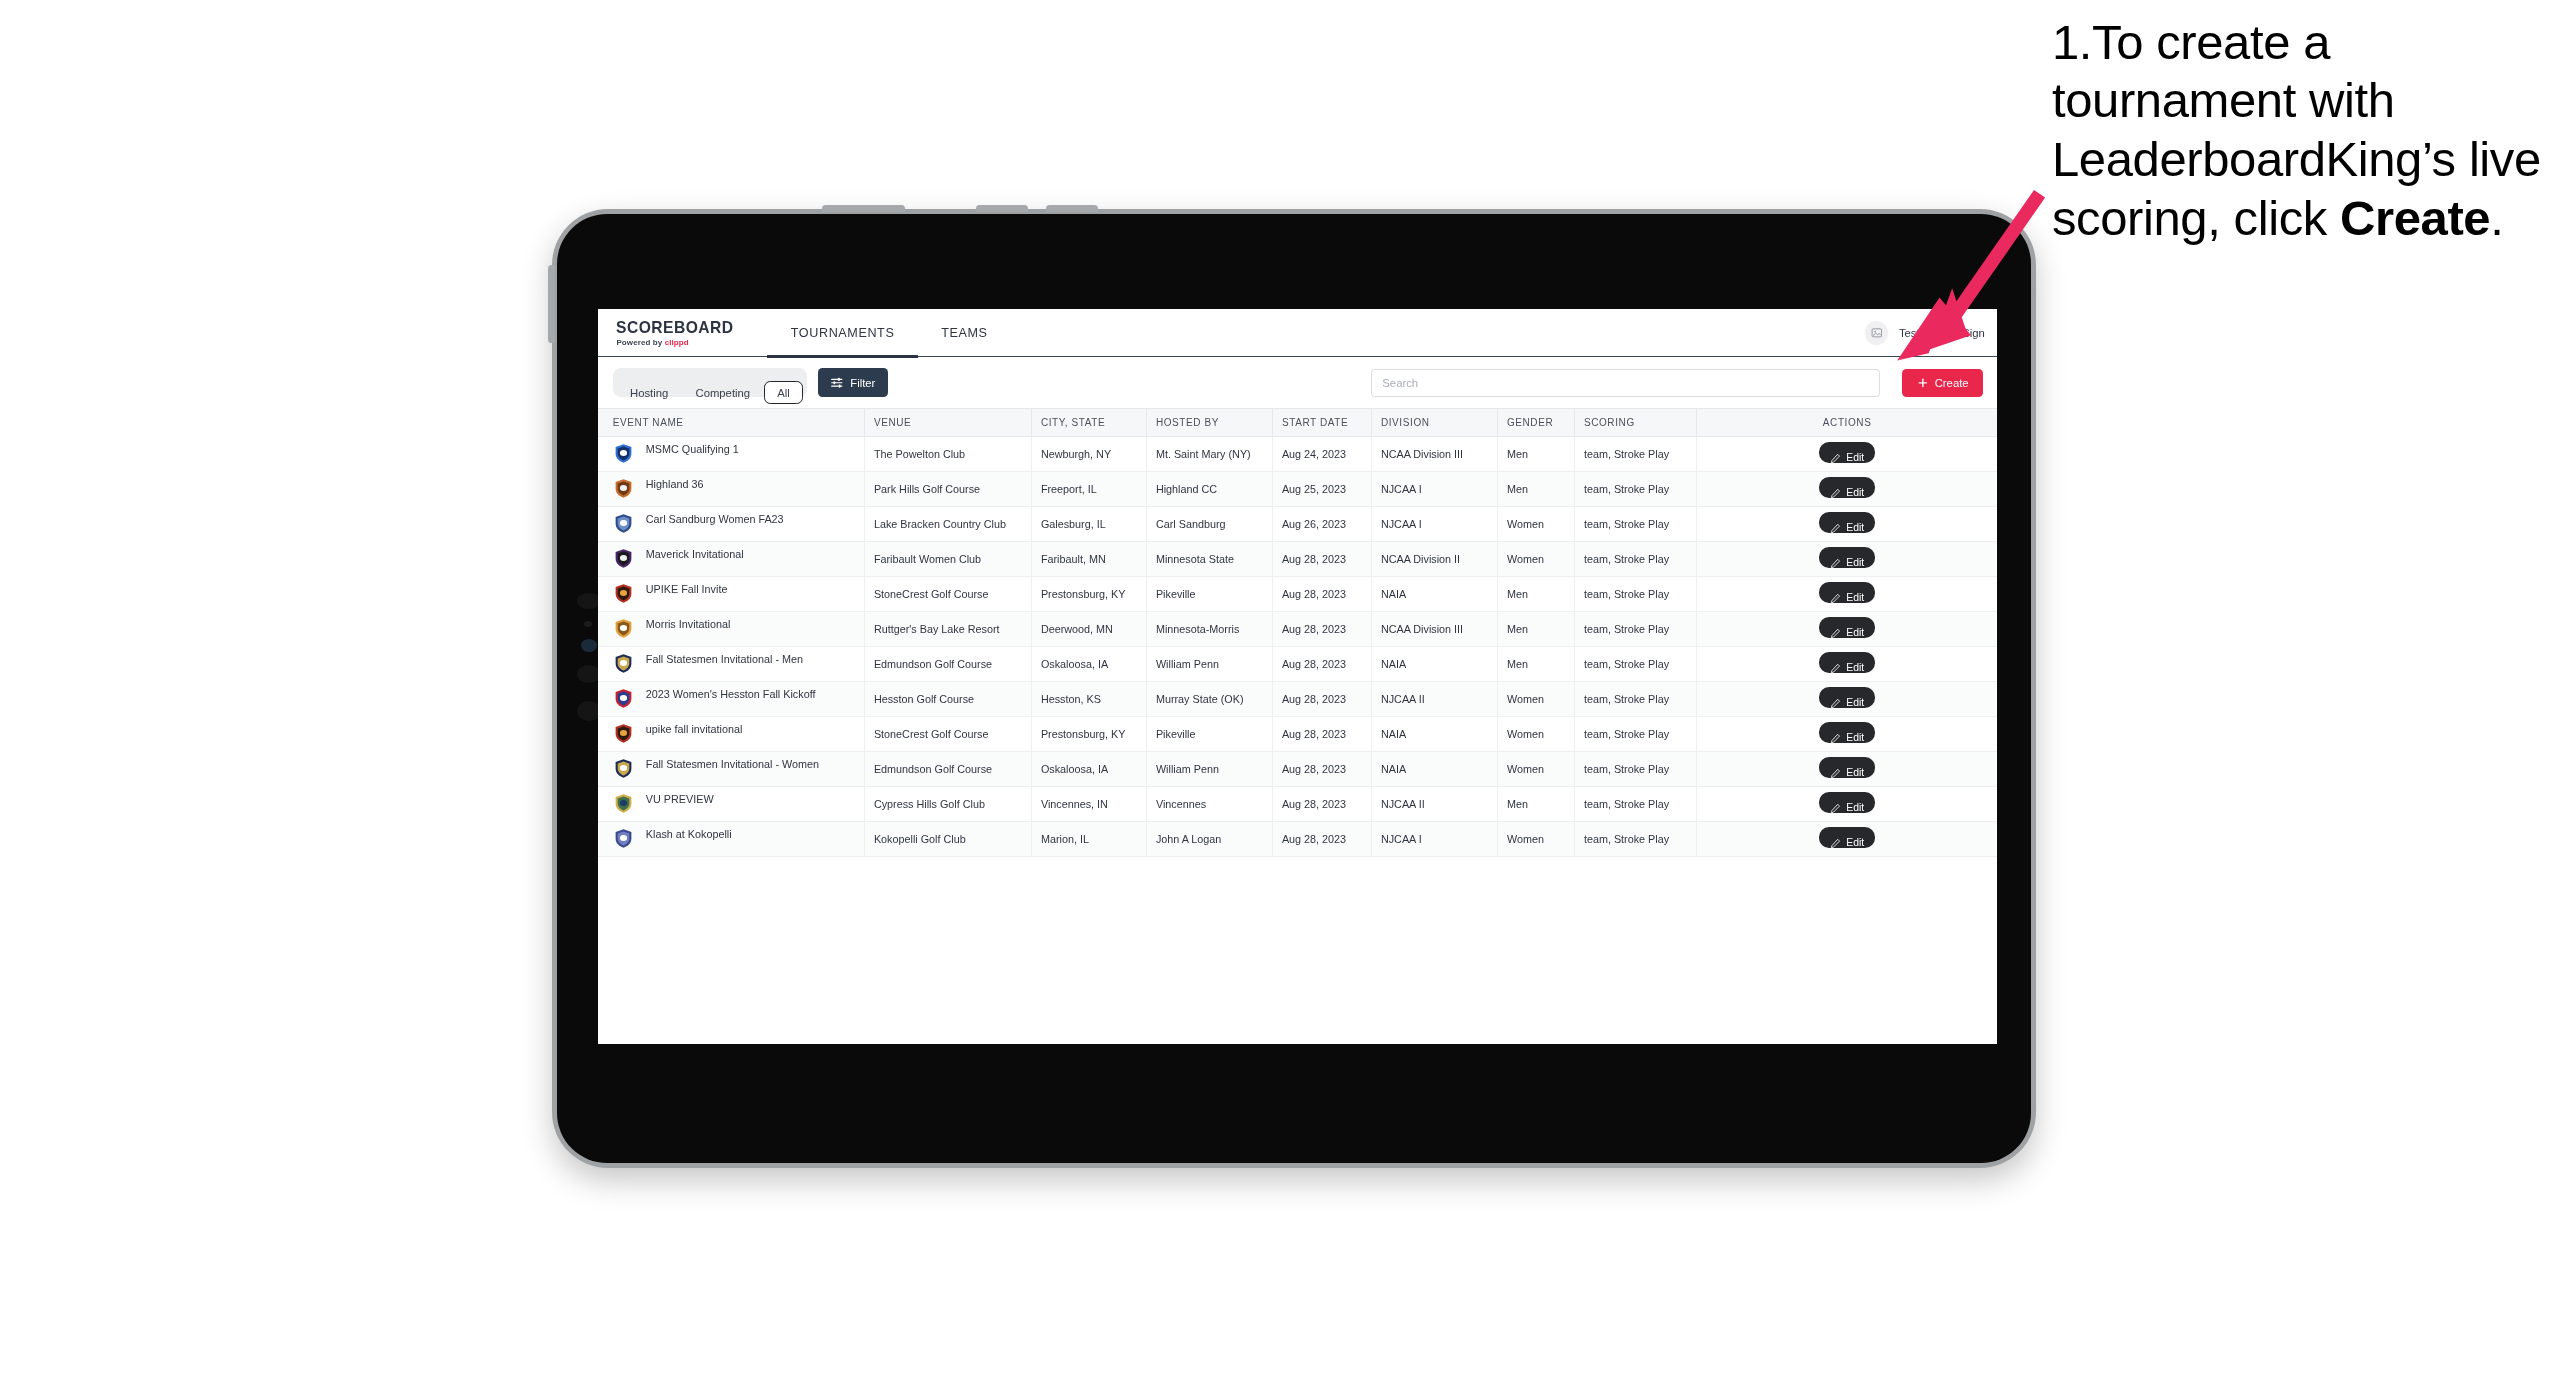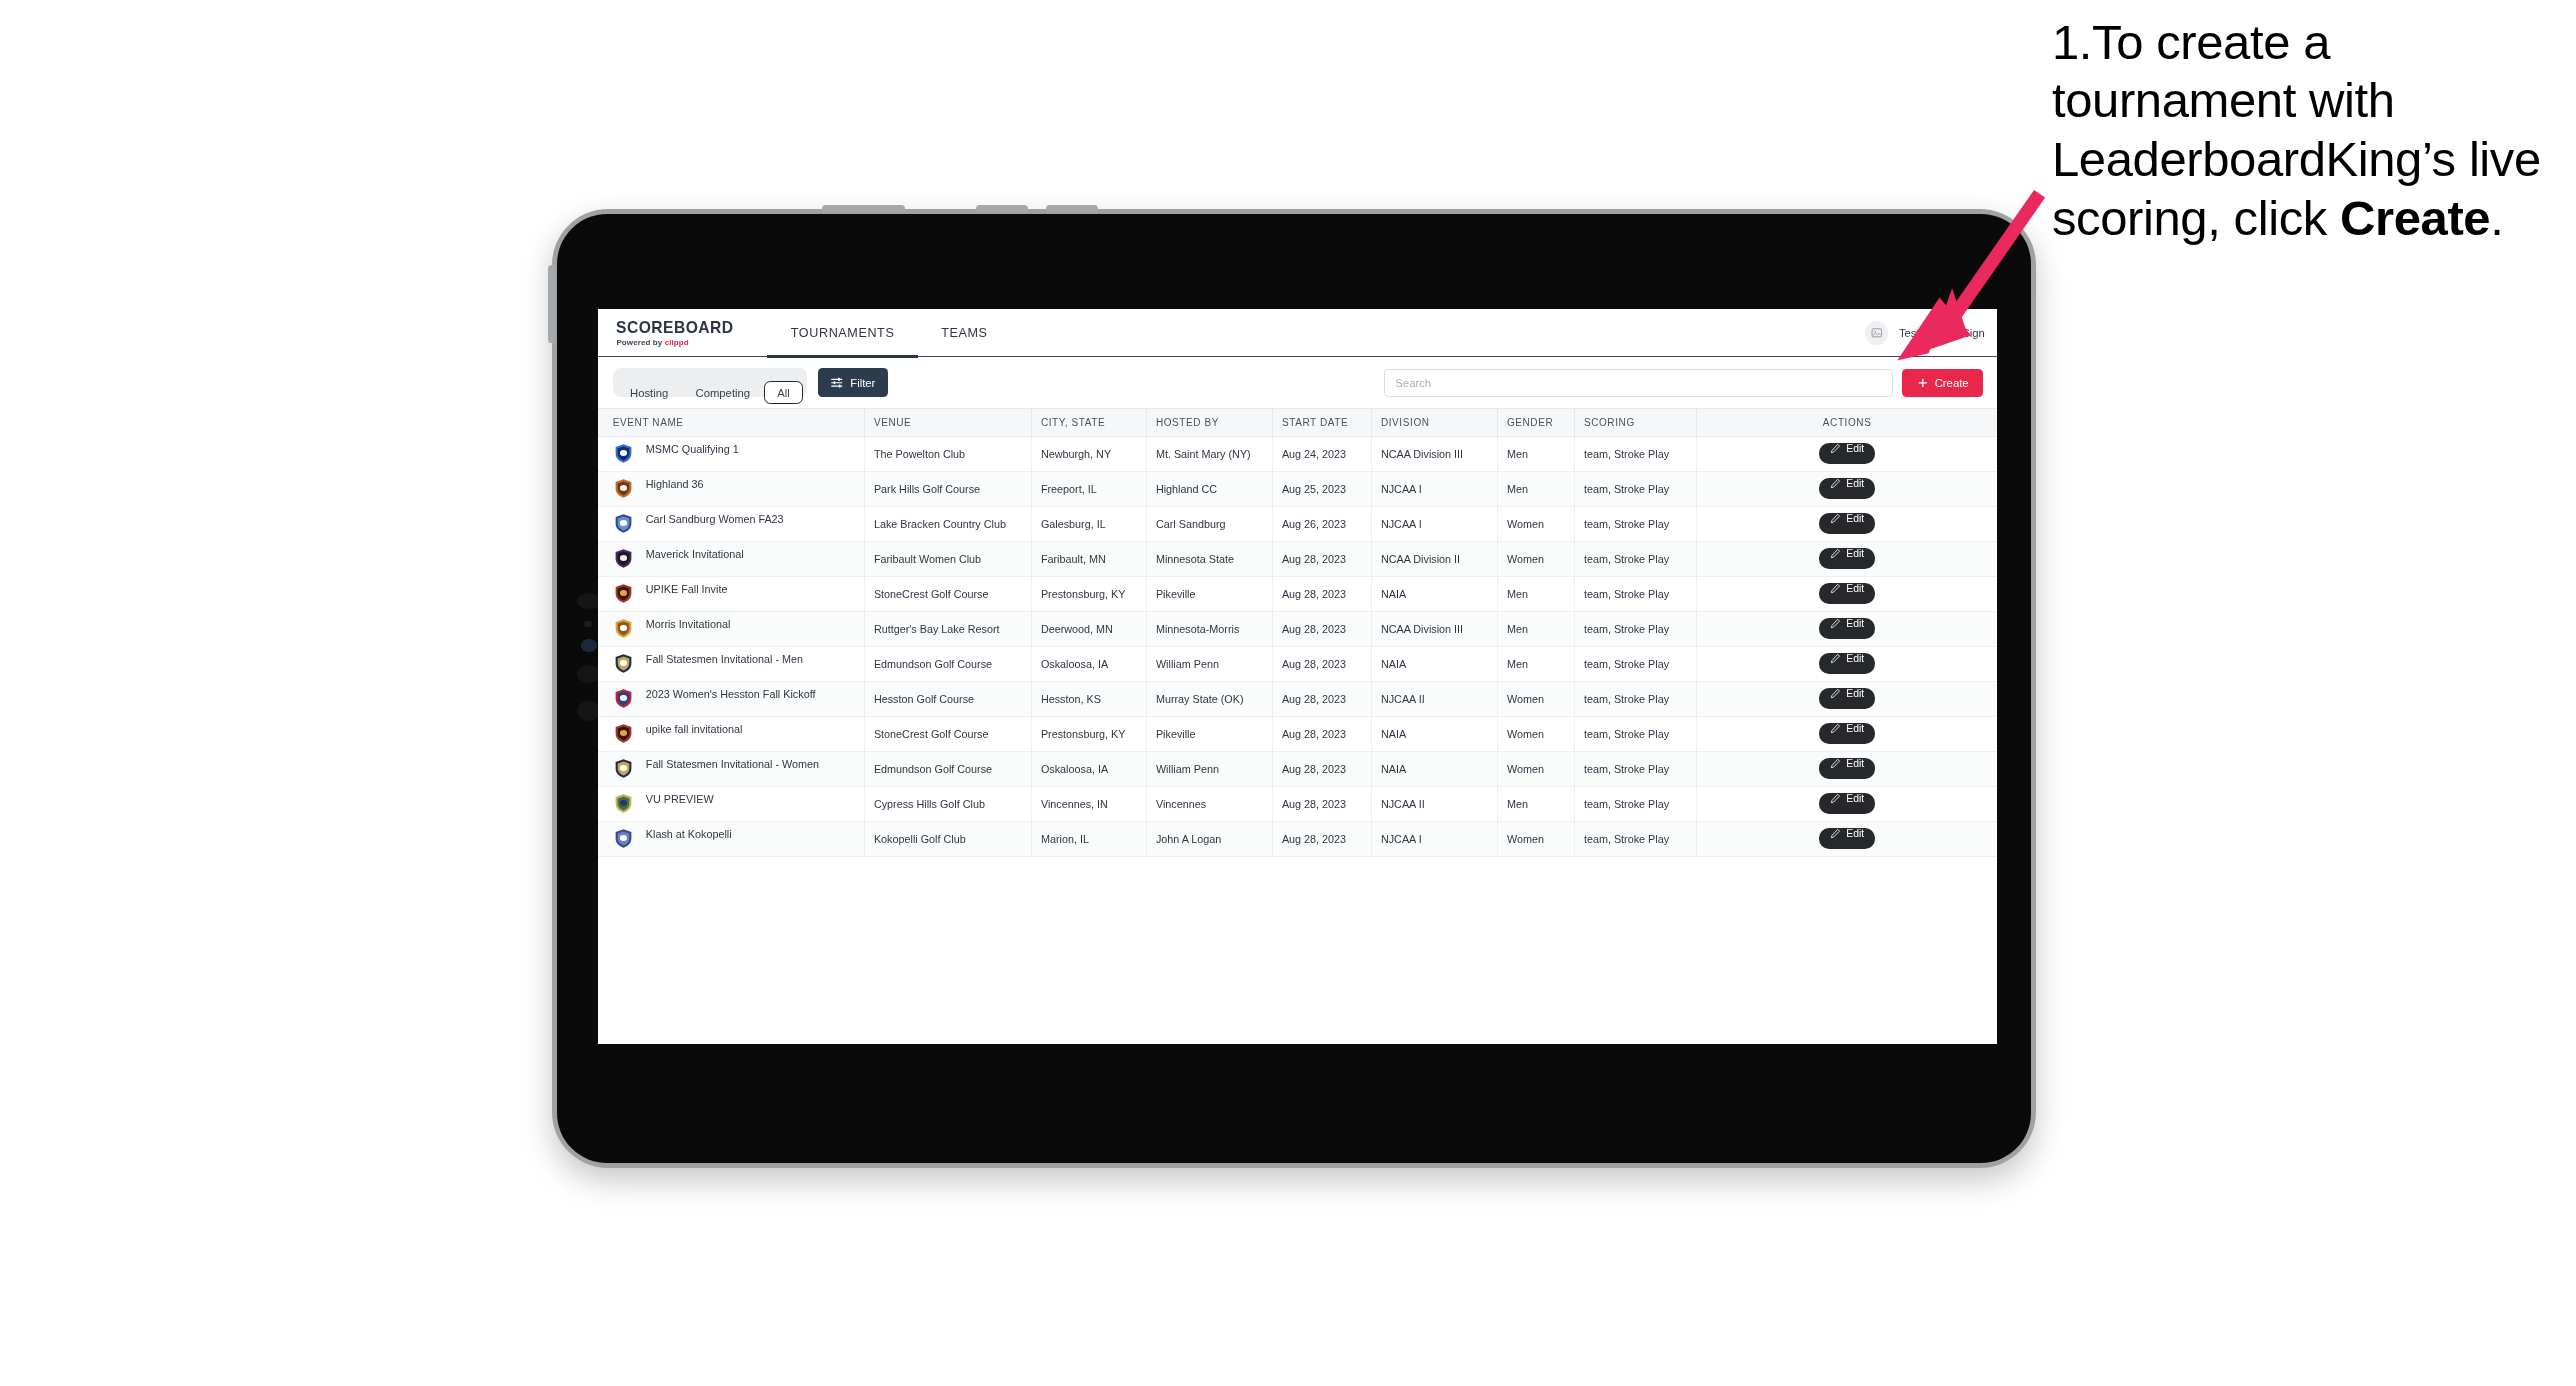--- a/index.html
+++ b/index.html
@@ -213,21 +213,21 @@
     background: #2c3b4e;
     color: #ffffff;
     font-size: 11.3px;
     height: 29px;
     padding: 0 12.6px;
     border-radius: 4.5px;
     border: none;
     cursor: pointer;
     font-family: "Liberation Sans", sans-serif;
   }
-  .search-wrap { margin-left: auto; display: flex; gap: 9px; }
+  .search-wrap { margin-left: auto; display: flex; gap: 22px; }
   .search-input {
     width: 509px;
     height: 28px;
     border: 0.9px solid #d9dce0;
     border-radius: 3.6px;
     padding: 0 10px;
     font-size: 11.3px;
     color: #333;
     box-sizing: border-box;
     background: #fff;
@@ -285,21 +285,21 @@
   table.grid tbody tr:nth-child(even) { background: #fafbfb; }
   .evt { display: flex; align-items: flex-start; gap: 12px; padding-left: 5.4px; }
   .team-logo {
     width: 21px; height: 21px;
     border-radius: 2.7px;
     flex: 0 0 auto;
     display: block;
   }
   .edit-btn {
     display: inline-flex;
-    align-items: flex-start;
+    align-items: flex-end;
     gap: 5.4px;
     background: #26282c;
     color: #fff;
     font-size: 10.4px;
     height: 21px;
     padding: 0 10.8px;
     border-radius: 10px;
     border: none;
     cursor: pointer;
     font-family: "Liberation Sans", sans-serif;

